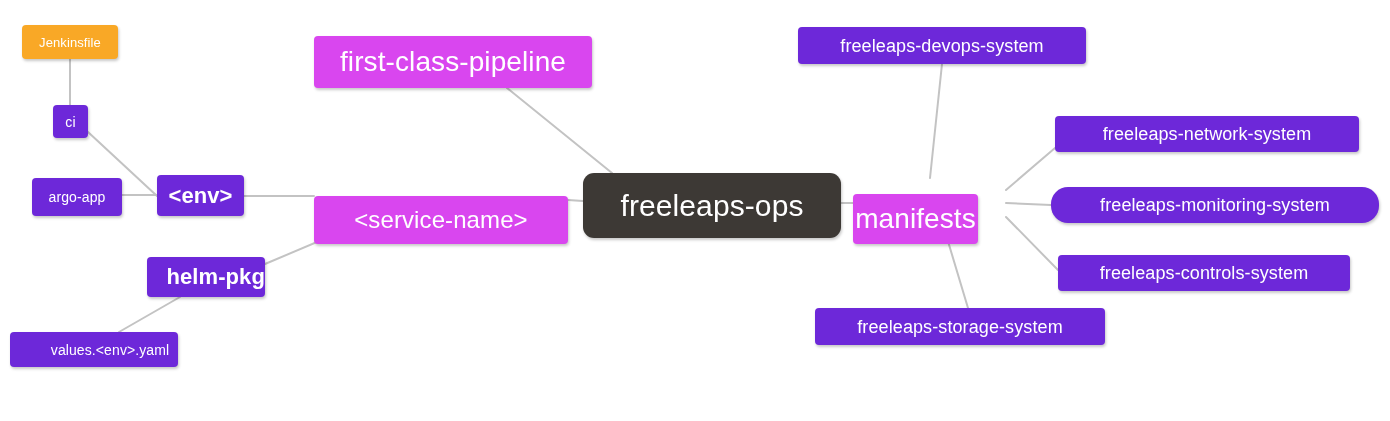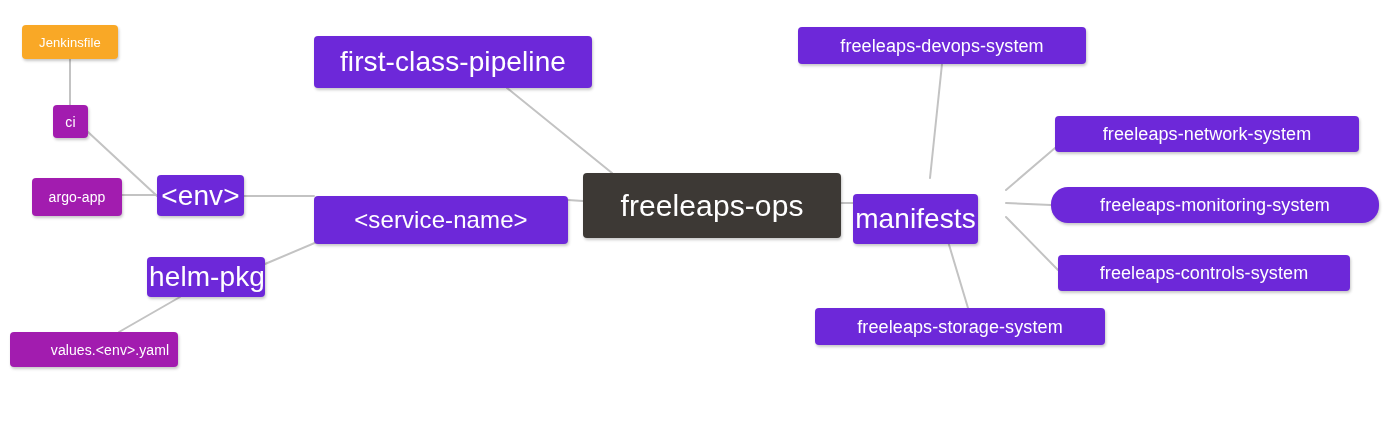--- a/index.html
+++ b/index.html
@@ -43,29 +43,30 @@
     color: #ffffff;
     white-space: nowrap;
     box-shadow: 1px 2px 3px rgba(0,0,0,0.22);
     letter-spacing: 0.1px;
     line-height: 1;
     user-select: none;
   }
   .node-root {
     background: #3d3935;
     font-size: 30px;
+    border-radius: 11px;
   }
-  .node-blue     { background: #6d28d9; }
+  .node-blue     { background: #d946ef; }
   .node-green    { background: #6d28d9; }
   .node-orange   { background: #f9a826; }
-  .node-red      { background: #a21caf; }
+  .node-red      { background: #6d28d9; }
 
   .size-xl  { font-size: 28px; }
   .size-lg  { font-size: 24px; margin-top: 24px; }
-  .size-md  { font-size: 28px; }
+  .size-md  { font-size: 22px; font-weight: bold; }
   .size-sm  { font-size: 18px; }
   .size-xs  { font-size: 14px; }
   .size-xxs { font-size: 13px; }
 </style>
 </head>
 <body>
 
 <div id="canvas">
   <svg id="edge-layer" viewBox="0 0 1390 421" xmlns="http://www.w3.org/2000/svg">
       <path class="edge" d="M 70,59 L 70,105"></path>

